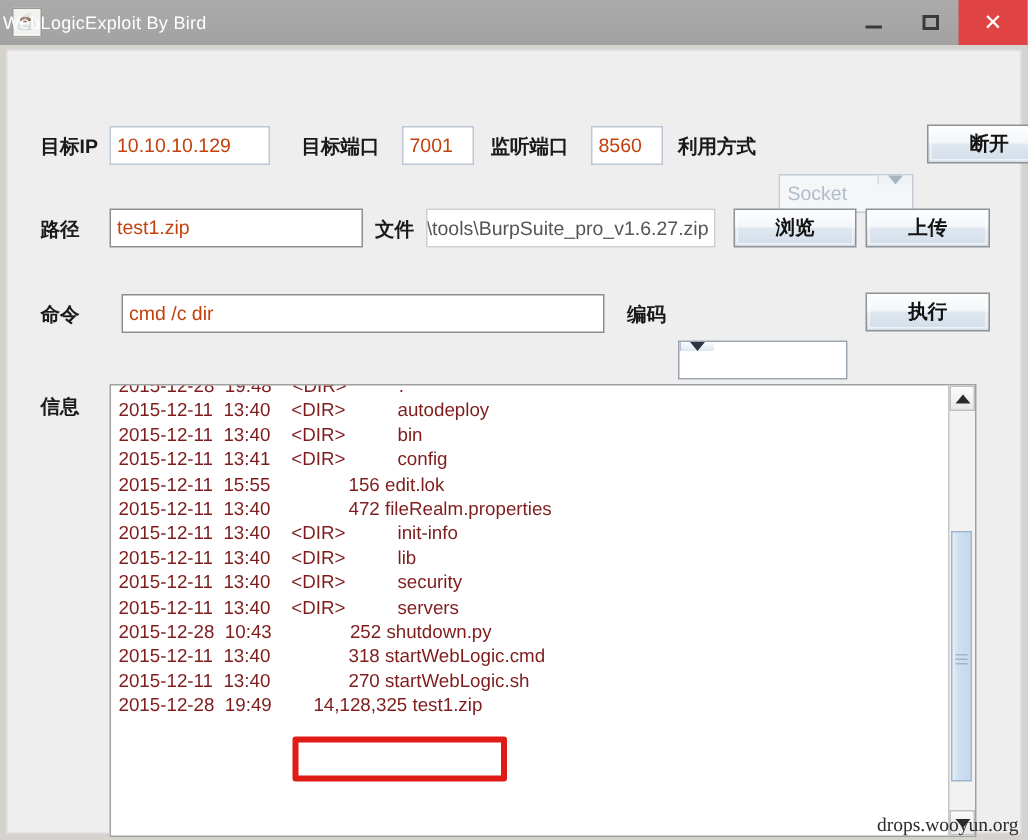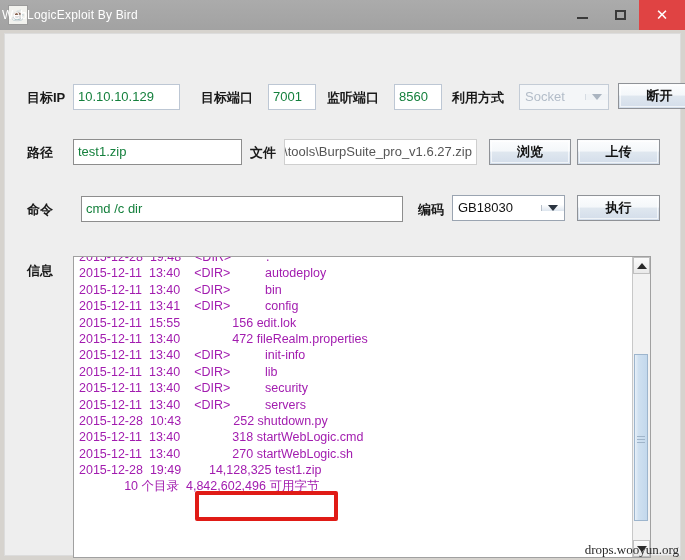--- a/index.html
+++ b/index.html
@@ -98,21 +98,21 @@
     white-space: nowrap;
     user-select: none;
   }
   .tf {
     position: absolute;
     box-sizing: border-box;
     background: #ffffff;
     border: 1px solid #bdc7d4;
     font-family: "Liberation Sans", sans-serif;
     font-size: 13px;
-    color: #15803d;
+    color: #c2410c;
     padding: 0 4px;
     line-height: 24px;
     height: 26px;
     white-space: nowrap;
     overflow: hidden;
   }
   .tf.grayed {
     border: 1px solid #cfcfcf;
     color: #555;
   }
@@ -138,23 +138,24 @@
     left: 1px; top: 1px; right: 1px; bottom: 1px;
     border: 1px solid rgba(255,255,255,.65);
     pointer-events: none;
   }
 
   .combo {
     position: absolute;
     box-sizing: border-box;
     height: 26px;
     display: flex;
-    align-items: center;
+    align-items: flex-start;
     border: 1px solid #9aa4b1;
     background: #ffffff;
+    margin-top: 32px;
   }
   .combo .cval {
     flex: 1;
     font-size: 13px;
     color: #111;
     line-height: 24px;
     padding-left: 5px;
     overflow: hidden;
     white-space: nowrap;
   }
@@ -195,21 +196,21 @@
     background: #ffffff;
     display: flex;
     overflow: hidden;
   }
   #out-text {
     flex: 1;
     position: relative;
     overflow: hidden;
     font-family: "Liberation Sans", sans-serif;
     font-size: 12.5px;
-    color: #a21caf;
+    color: #7f1d1d;
     line-height: 16.4px;
     padding-left: 5px;
     padding-top: 0px;
   }
   #out-inner {
     position: absolute;
     left: 5px; top: -8px;
     width: 540px;
   }
   .oline { white-space: pre; height: 16.4px; }
@@ -335,21 +336,20 @@
     <div class="tf grayed" style="left:279px; top:105px; width:193px; direction:rtl; text-align:left;">表\tools\BurpSuite_pro_v1.6.27.zip</div>
 
     <div class="btn" style="left:484px; top:105px; width:82px;">浏览</div>
     <div class="btn" style="left:572px; top:105px; width:83px;">上传</div>
 
     <div class="lbl" style="left:22px; top:167px;">命令</div>
     <div class="tf strong" style="left:76px; top:162px; width:322px;">cmd /c dir</div>
 
     <div class="lbl" style="left:413px; top:167px;">编码</div>
     <div class="combo" style="left:447px; top:161px; width:113px;">
-      <div class="cval">GB18030</div>
       <div class="carrow">
           <i></i>
         </div>
     </div>
 
     <div class="btn" style="left:572px; top:161px; width:83px;">执行</div>
 
     <div class="lbl" style="left:22px; top:228px;">信息</div>
 
     <div id="out-wrap">
@@ -362,21 +362,20 @@
             <div class="oline">2015-12-11  15:55               156 edit.lok</div>
             <div class="oline">2015-12-11  13:40               472 fileRealm.properties</div>
             <div class="oline">2015-12-11  13:40    &lt;DIR&gt;          init-info</div>
             <div class="oline">2015-12-11  13:40    &lt;DIR&gt;          lib</div>
             <div class="oline">2015-12-11  13:40    &lt;DIR&gt;          security</div>
             <div class="oline">2015-12-11  13:40    &lt;DIR&gt;          servers</div>
             <div class="oline">2015-12-28  10:43               252 shutdown.py</div>
             <div class="oline">2015-12-11  13:40               318 startWebLogic.cmd</div>
             <div class="oline">2015-12-11  13:40               270 startWebLogic.sh</div>
             <div class="oline">2015-12-28  19:49        14,128,325 test1.zip</div>
-            <div class="oline">             10 个目录  4,842,602,496 可用字节</div>
           </div>
       </div>
       <div id="out-sb">
         <div class="sb-arrow" id="sb-up">
             <i></i>
           </div>
         <div id="sb-thumb">
           <div class="grip">
               <span></span>
               <span></span>

